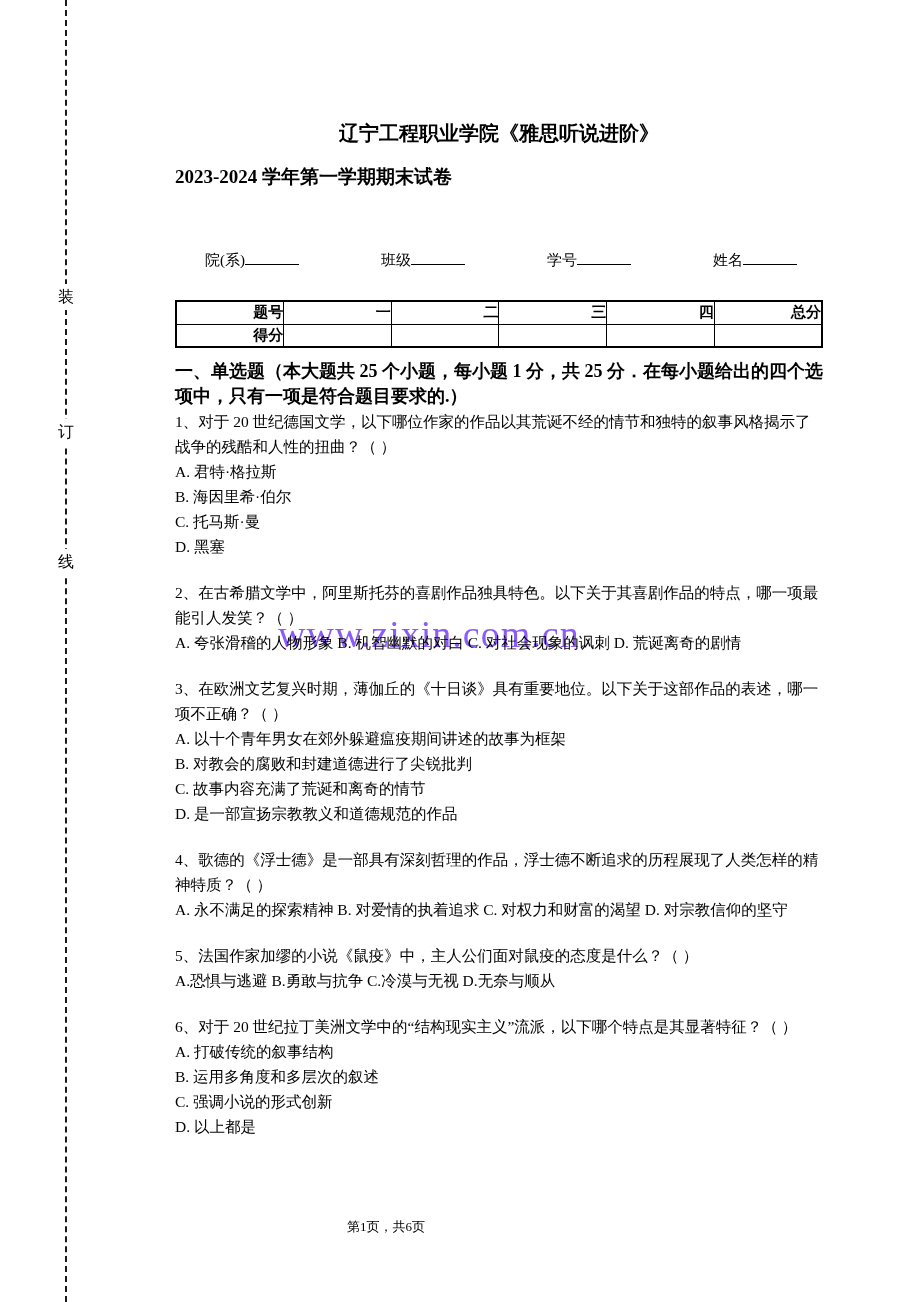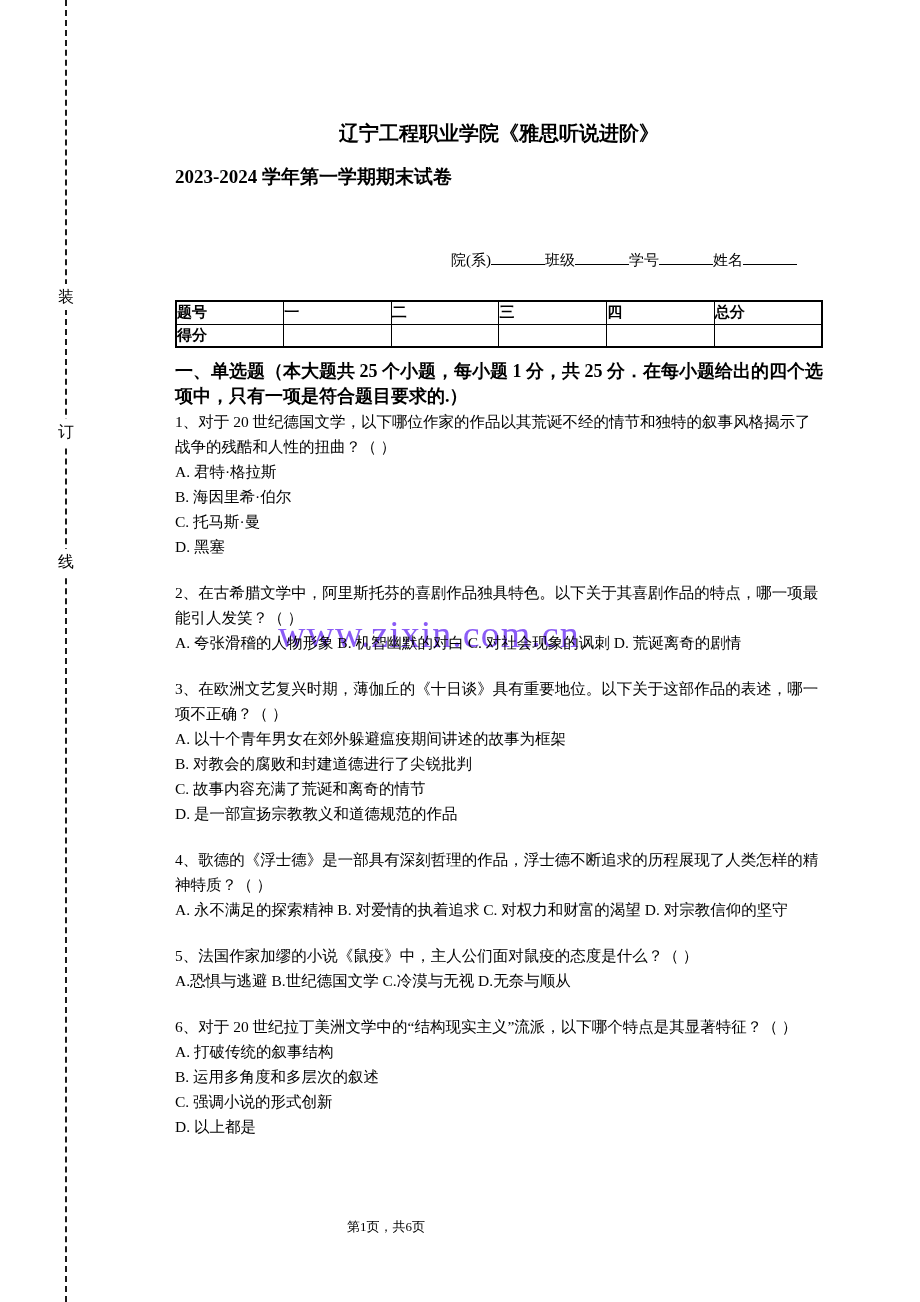--- a/index.html
+++ b/index.html
@@ -34,34 +34,34 @@
     padding-top:122px; z-index:1;
   }
   .title {
     text-align:center; font-weight:bold; font-size:20px; line-height:23px;
   }
   .subtitle {
     text-align:left; font-weight:bold; font-size:19px; line-height:22px;
     margin-top:21px;
   }
   .form-row {
-    display:flex; justify-content:flex-end;
+    display:flex; justify-content:space-between;
     margin-top:62px; padding:0 26px 0 30px; font-size:15px;
   }
   .form-item { white-space:nowrap; }
   .blank {
     display:inline-block; width:54px; height:15px;
     border-bottom:1px solid #000; vertical-align:baseline;
   }
   table.score-table {
     width:100%; border-collapse:collapse; table-layout:fixed;
     margin-top:30px; border:2px solid #000;
   }
   table.score-table td {
-    border:1px solid #000; height:23px; text-align:left;
+    border:1px solid #000; height:23px; text-align:right;
     font-size:15px; font-weight:bold; line-height:1;
   }
   .section-heading {
     font-weight:bold; font-size:18px; line-height:25px; margin-top:11px;
   }
   .question { margin-top:21px; font-size:15.5px; line-height:25px; }
   .question.first { margin-top:0; }
   .stem, .option, .options-line { font-size:15.5px; line-height:25px; }
 
   .footer {
@@ -135,21 +135,21 @@
     <div class="option">D.  是一部宣扬宗教教义和道德规范的作品</div>
   </div>
 
   <div class="question">
     <div class="stem">4、歌德的《浮士德》是一部具有深刻哲理的作品，浮士德不断追求的历程展现了人类怎样的精神特质？（  ）</div>
     <div class="options-line">A.  永不满足的探索精神  B.  对爱情的执着追求  C.  对权力和财富的渴望  D.  对宗教信仰的坚守</div>
   </div>
 
   <div class="question">
     <div class="stem">5、法国作家加缪的小说《鼠疫》中，主人公们面对鼠疫的态度是什么？（  ）</div>
-    <div class="options-line">A.恐惧与逃避  B.世纪德国文学  C.冷漠与无视  D.无奈与顺从</div>
+    <div class="options-line">A.恐惧与逃避  B.勇敢与抗争  C.冷漠与无视  D.无奈与顺从</div>
   </div>
 
   <div class="question">
     <div class="stem">6、对于 20 世纪拉丁美洲文学中的“结构现实主义”流派，以下哪个特点是其显著特征？（  ）</div>
     <div class="option">A.  打破传统的叙事结构</div>
     <div class="option">B.  运用多角度和多层次的叙述</div>
     <div class="option">C.  强调小说的形式创新</div>
     <div class="option">D.  以上都是</div>
   </div>
 

